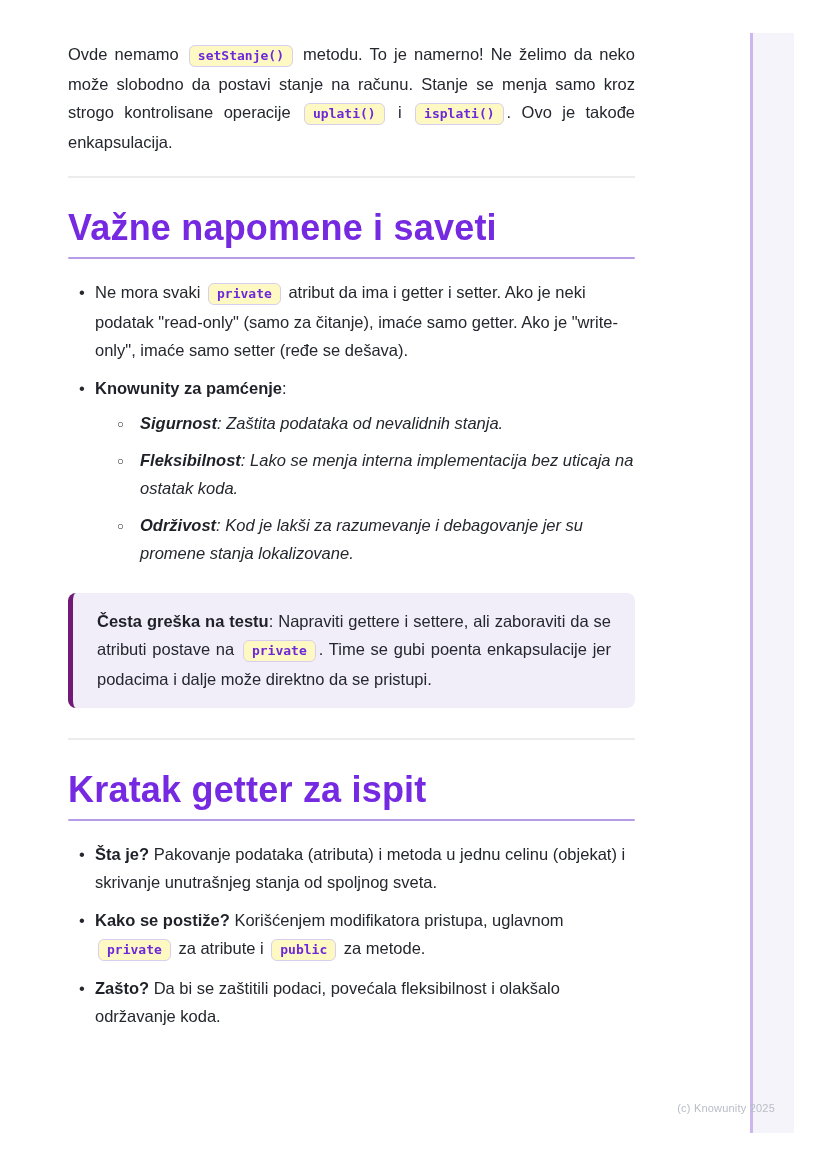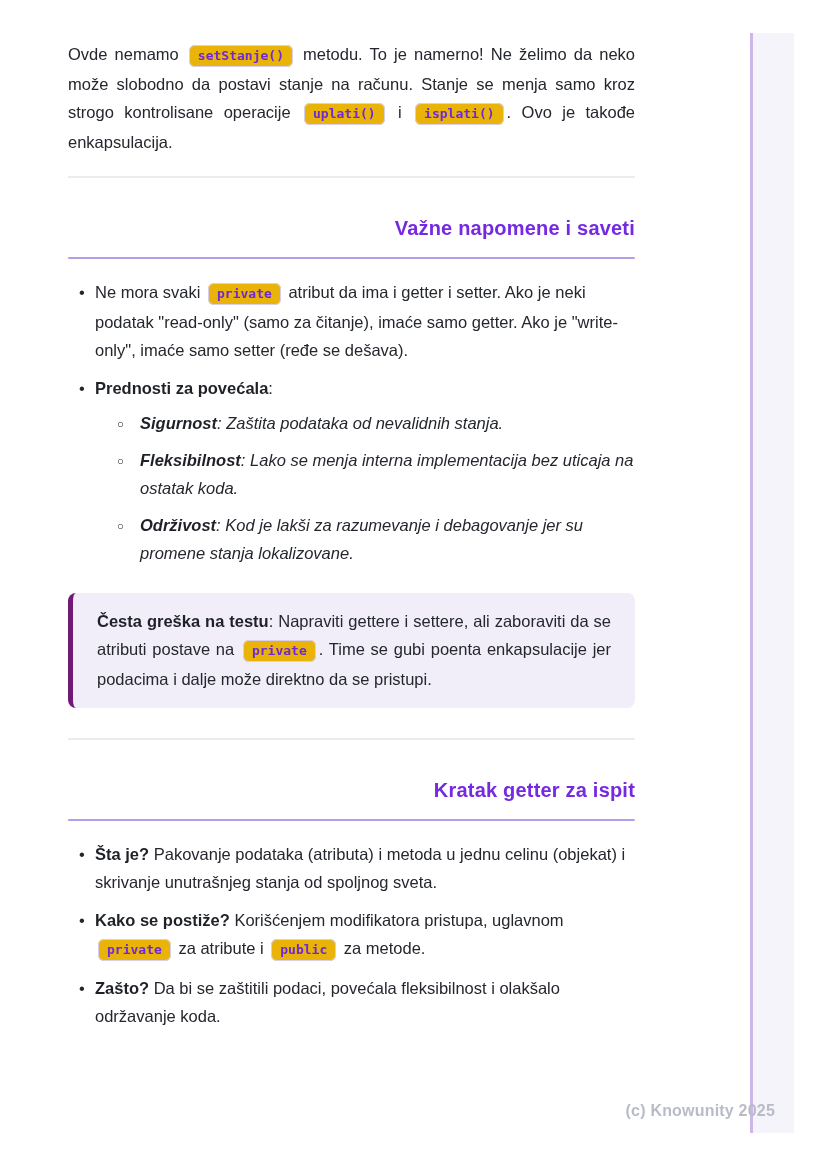--- a/index.html
+++ b/index.html
@@ -9,30 +9,29 @@
   }
   .page{position:relative;width:828px;height:1171px;}
   .content{position:absolute;left:68px;top:0;width:567px;padding-top:40px;}
   p{margin:0;}
   .body-text{font-size:16.5px;line-height:28px;}
   .justify{text-align:justify;}
   strong{font-weight:bold;color:#1f2128;}
   .chip{
     font-family:"DejaVu Sans Mono",monospace;
     font-size:13px;font-weight:bold;color:#6d28d9;
-    background:#eab308;border:1px solid #d8cff0;border-radius:6px;
+    background:#fef9c3;border:1px solid #d8cff0;border-radius:6px;
     padding:2px 8px 3px 8px;margin:0 3px;white-space:nowrap;
   }
   hr.divider{
     border:none;height:2px;background:#ececec;margin:20px 0 0 0;
   }
   h1.section-heading{
-    margin:34px 0 0 0;font-size:20px;line-height:32px;font-weight:bold;color:#7529e0;
+    margin:34px 0 0 0;font-size:36px;line-height:32px;font-weight:bold;color:#7529e0;
     letter-spacing:0.2px;
-    text-align:right;
   }
   .h-underline{margin-top:13px;height:2px;background:#b79ce8;border-radius:1px;}
   ul.list{list-style:none;margin:19px 0 0 0;padding:0;font-size:16.5px;line-height:28px;}
   ul.list > li{position:relative;padding-left:27px;margin-bottom:10px;}
   ul.list > li::before{
     content:"\2022";position:absolute;left:11px;top:0;color:#25272e;font-size:16.5px;
   }
   ul.sublist{list-style:none;margin:7px 0 0 0;padding:0 0 0 13px;font-style:italic;}
   ul.sublist > li{position:relative;padding:0 0 0 32px;margin-bottom:9px;}
   ul.sublist > li::before{
@@ -42,40 +41,40 @@
     margin-top:26px;background:#f1eefa;border-left:5px solid #701a75;border-radius:8px;
     padding:14px 24px 15px 24px;
   }
   .callout .body-text{line-height:28px;}
   .side-rail{
     position:absolute;left:750px;top:33px;width:41px;height:1100px;
     background:#f6f4fb;border-left:3px solid #cbb7ec;z-index:1;
   }
   .watermark{
     position:absolute;top:1102px;right:53px;z-index:2;
-    font-size:16px;color:#b9bcc6;letter-spacing:0.2px;font-weight:bold;
+    font-size:11px;color:#b9bcc6;letter-spacing:0.2px;
   }
 </style>
 </head>
 <body>
 
 <div class="page">
 
   <div class="content">
 
     <p class="body-text justify">Ovde nemamo <code class="chip">setStanje()</code> metodu. To je namerno! Ne želimo da neko može slobodno da postavi stanje na računu. Stanje se menja samo kroz strogo kontrolisane operacije <code class="chip">uplati()</code> i <code class="chip">isplati()</code>. Ovo je takođe enkapsulacija.</p>
 
     <hr class="divider">
 
     <h1 class="section-heading">Važne napomene i saveti</h1>
     <div class="h-underline"></div>
 
     <ul class="list">
         <li><span>Ne mora svaki <code class="chip">private</code> atribut da ima i getter i setter. Ako je neki podatak "read-only" (samo za čitanje), imaće samo getter. Ako je "write-only", imaće samo setter (ređe se dešava).</span></li>
-        <li><span><strong>Prednosti za povećala</strong>:</span><ul class="sublist">
+        <li><span><strong>Knowunity za pamćenje</strong>:</span><ul class="sublist">
             <li><strong>Sigurnost</strong>: Zaštita podataka od nevalidnih stanja.</li>
             <li><strong>Fleksibilnost</strong>: Lako se menja interna implementacija bez uticaja na ostatak koda.</li>
             <li><strong>Održivost</strong>: Kod je lakši za razumevanje i debagovanje jer su promene stanja lokalizovane.</li>
           </ul></li>
       </ul>
 
     <div class="callout">
       <p class="body-text justify"><strong>Česta greška na testu</strong>: Napraviti gettere i settere, ali zaboraviti da se atributi postave na <code class="chip">private</code>. Time se gubi poenta enkapsulacije jer podacima i dalje može direktno da se pristupi.</p>
     </div>
 

